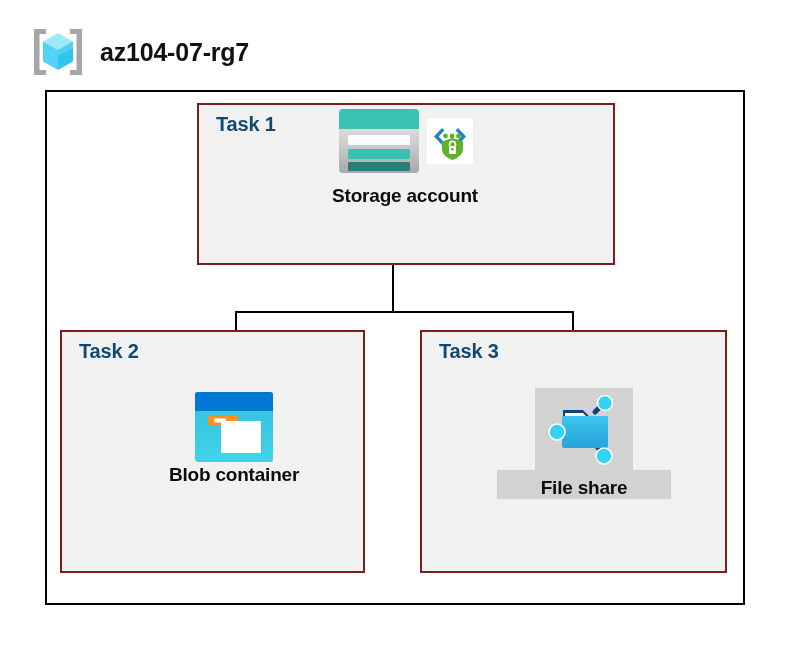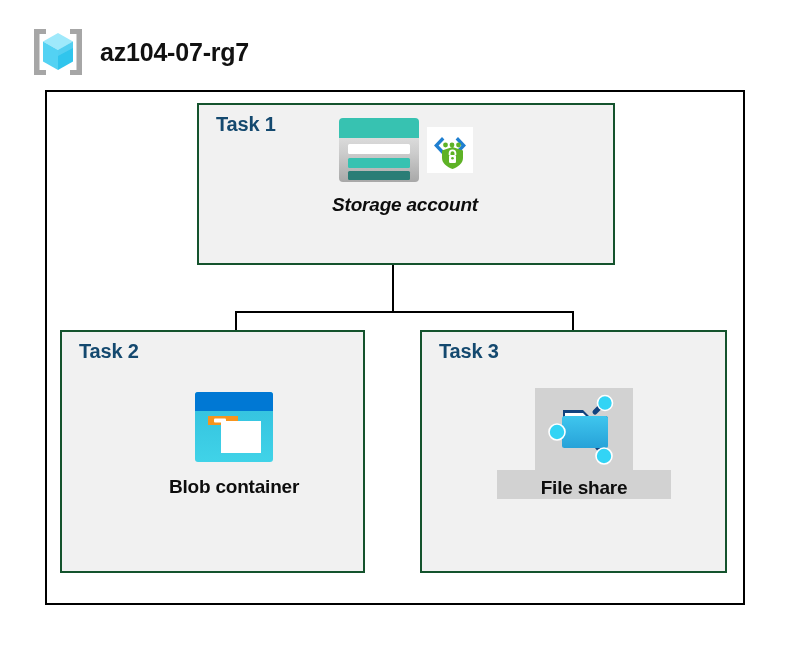--- a/index.html
+++ b/index.html
@@ -53,21 +53,21 @@
     height: 515px;
     border: 2px solid #000000;
     background: #ffffff;
     box-sizing: border-box;
   }
 
   
   .task-box {
     position: absolute;
     background: #f1f1f1;
-    border: 2px solid #14532d;
+    border: 2px solid #7f1d1d;
     box-sizing: border-box;
   }
   .task-box.task1 { left: 197px; top: 103px; width: 418px; height: 162px; }
   .task-box.task2 { left: 60px;  top: 330px; width: 305px; height: 243px; }
   .task-box.task3 { left: 420px; top: 330px; width: 307px; height: 243px; padding-left: 40px; }
 
   .task-label {
     position: absolute;
     left: 17px;
     top: 8px;
@@ -91,26 +91,26 @@
   }
   .node-caption {
     font-size: 19px;
     font-weight: bold;
     color: #0d0d0d;
     white-space: nowrap;
     letter-spacing: -0.2px;
   }
 
   
-  .node-storage { left: 289px; top: 116px; width: 232px; font-style: italic; }
+  .node-storage { left: 289px; top: 107px; width: 232px; }
   .node-storage .node-caption { margin-top: 10px; }
 
   
   .node-blob { left: 118px; top: 390px; width: 232px; }
-  .node-blob .node-caption { margin-top: 12px; }
+  .node-blob .node-caption { margin-top: 0; }
 
   
   .node-fileshare { left: 468px; top: 388px; width: 232px; }
   .node-fileshare .icon-plate {
     background: #d2d2d2;
     padding: 4px 10px 2px 10px;
   }
   .node-fileshare .caption-plate {
     background: #d2d2d2;
     padding: 7px 44px 0 44px;

